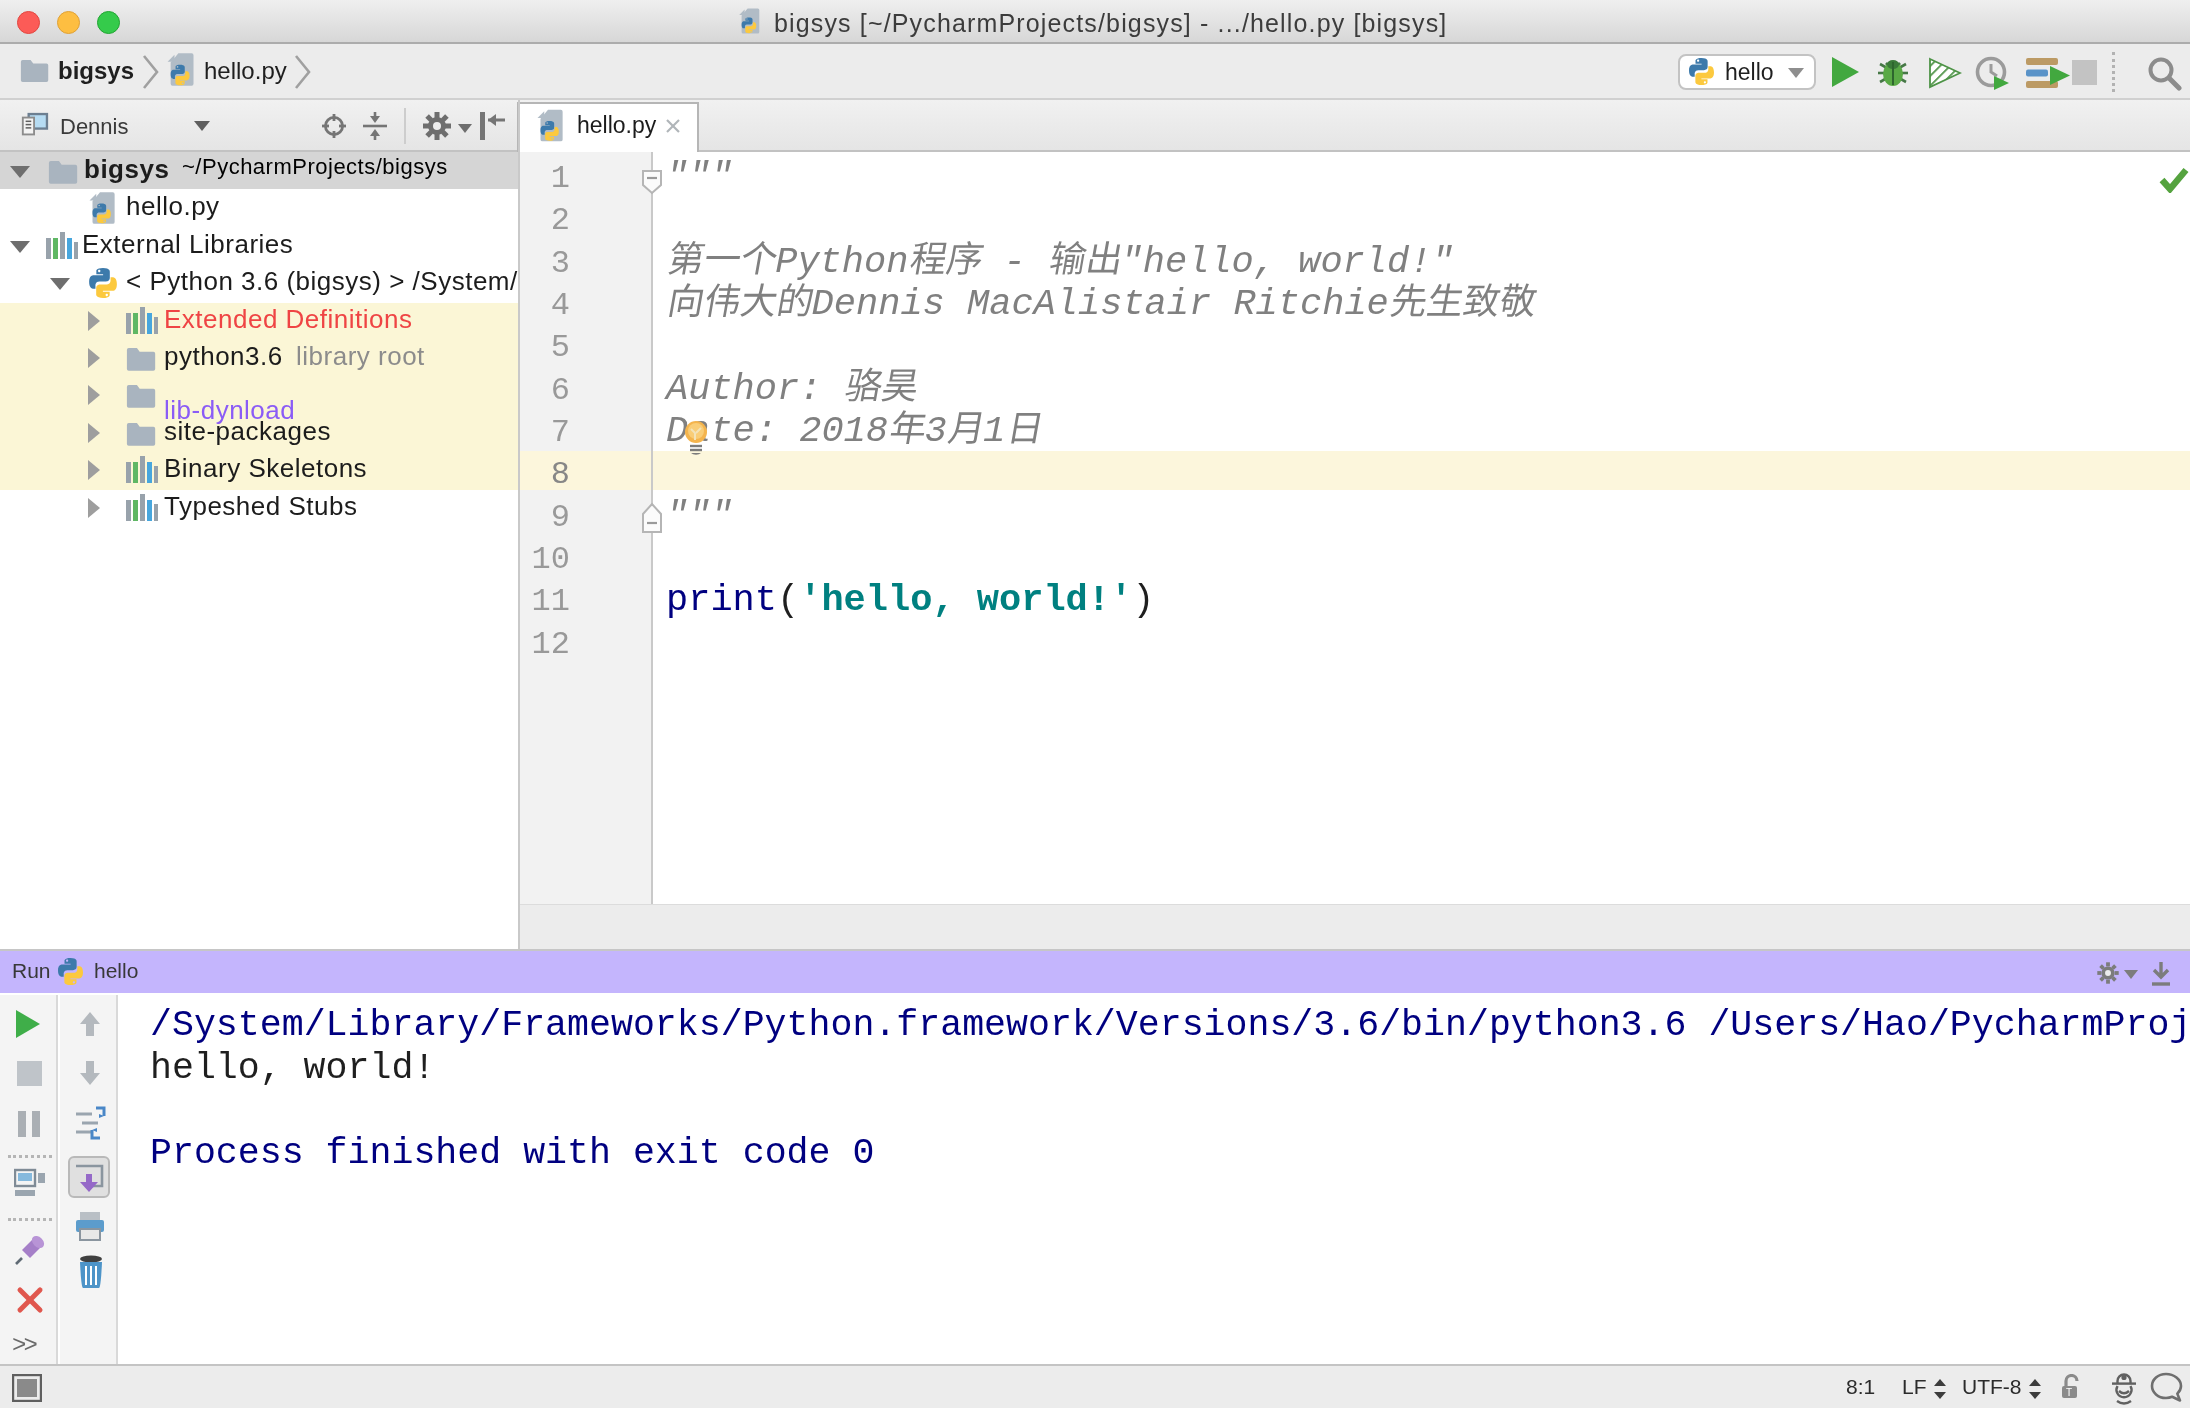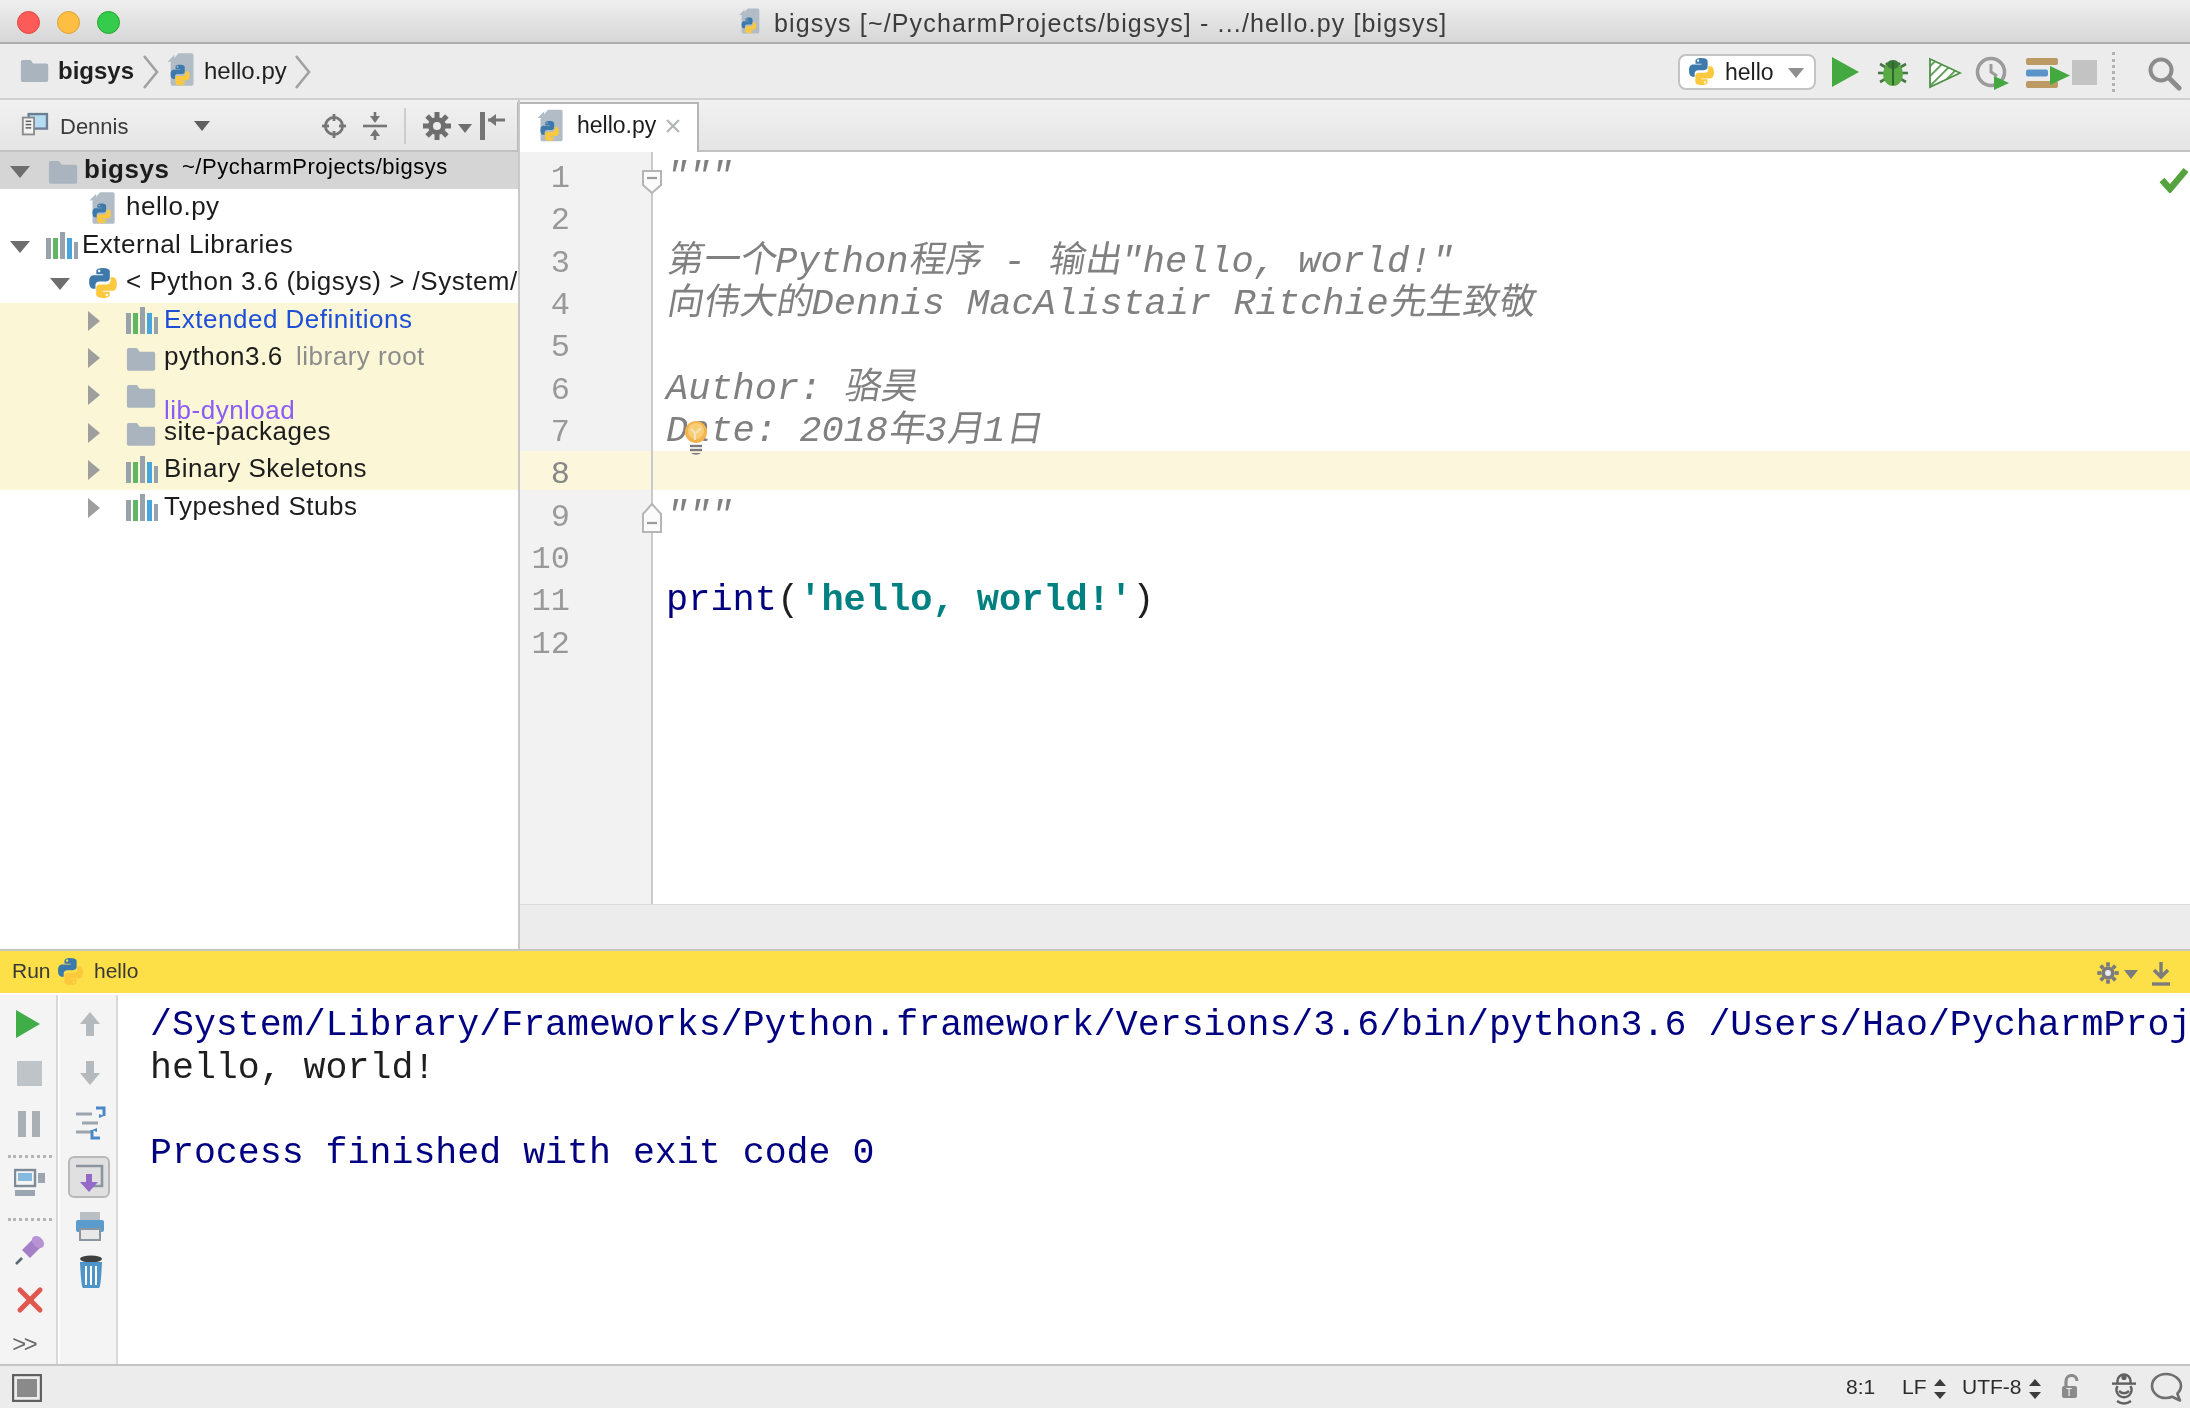--- a/index.html
+++ b/index.html
@@ -207,21 +207,21 @@
 <span class="abs" style="left:82px;top:76.8px;font-size:26px;color:#1c1c1c;letter-spacing:0.5px;white-space:nowrap">External Libraries</span>
 <div class="abs" style="left:50px;top:126.2px;width:0;height:0;border-left:10px solid transparent;border-right:10px solid transparent;border-top:12px solid #6e6e6e"></div>
 <svg class="abs" style="left:88px;top:116.2px" width="30" height="30" viewBox="0 0 110 110">
       <use href="#pylogo"></use>
     </svg>
 <span class="abs" style="left:126px;top:114.2px;font-size:26px;color:#1c1c1c;letter-spacing:0.5px;white-space:nowrap">&lt; Python 3.6 (bigsys) &gt;  /System/Library</span>
 <div class="abs" style="left:88px;top:158.6px;width:0;height:0;border-top:10px solid transparent;border-bottom:10px solid transparent;border-left:12px solid #9e9e9e"></div>
 <svg class="abs" style="left:126px;top:153.6px" width="32" height="30" viewBox="0 0 32 30">
       <use href="#lib"></use>
     </svg>
-<span class="abs" style="left:164px;top:151.6px;font-size:26px;color:#1d4ed8;letter-spacing:0.5px;white-space:nowrap">Extended Definitions</span>
+<span class="abs" style="left:164px;top:151.6px;font-size:26px;color:#ef4444;letter-spacing:0.5px;white-space:nowrap">Extended Definitions</span>
 <div class="abs" style="left:88px;top:196.0px;width:0;height:0;border-top:10px solid transparent;border-bottom:10px solid transparent;border-left:12px solid #9e9e9e"></div>
 <svg class="abs" style="left:126px;top:194.0px" width="31" height="26" viewBox="0 0 34 28">
       <use href="#folder"></use>
     </svg>
 <span class="abs" style="left:164px;top:189.0px;font-size:26px;color:#1c1c1c;letter-spacing:0.5px;white-space:nowrap">python3.6</span>
 <span class="abs" style="left:296px;top:189.0px;font-size:26px;color:#8c8c8c;letter-spacing:0.5px;white-space:nowrap">library root</span>
 <div class="abs" style="left:88px;top:233.4px;width:0;height:0;border-top:10px solid transparent;border-bottom:10px solid transparent;border-left:12px solid #9e9e9e"></div>
 <svg class="abs" style="left:126px;top:231.4px" width="31" height="26" viewBox="0 0 34 28">
       <use href="#folder"></use>
     </svg>
@@ -335,21 +335,21 @@
     <g stroke="#7b7b7b" stroke-width="2.4">
       <line x1="6" y1="26" x2="18" y2="26"></line>
       <line x1="6" y1="30" x2="18" y2="30"></line>
     </g>
     <path d="M7 33 a6 4 0 0 0 10 0 z" fill="#7b7b7b"></path>
   </svg>
 <svg class="abs" style="left:2159px;top:167px" width="30" height="26" viewBox="0 0 30 26">
     <path d="M3 13 L11 22 L27 3" fill="none" stroke="#55a33f" stroke-width="6.5"></path>
   </svg>
 <div class="abs" style="left:520px;top:904px;width:1670px;height:45px;background:#ececec;border-top:1px solid #dcdcdc"></div>
-<div class="abs" style="left:0;top:949px;width:2190px;height:44px;background:#fde047;border-top:2px solid #c6c6c6">
+<div class="abs" style="left:0;top:949px;width:2190px;height:44px;background:#c4b5fd;border-top:2px solid #c6c6c6">
 <span class="abs" style="left:12px;top:8px;font-size:21px;color:#383838">Run</span>
 <svg class="abs" style="left:57px;top:7px" width="27" height="27" viewBox="0 0 110 110">
       <use href="#pylogo"></use>
     </svg>
 <span class="abs" style="left:94px;top:8px;font-size:21px;color:#383838">hello</span>
 <svg class="abs" style="left:2094px;top:8px" width="28" height="28" viewBox="0 0 34 34">
       <g fill="#7c7c7c">
         <circle cx="17" cy="17" r="8"></circle>
         <g stroke="#7c7c7c" stroke-width="4.6">
           <line x1="17" y1="4" x2="17" y2="9"></line>

